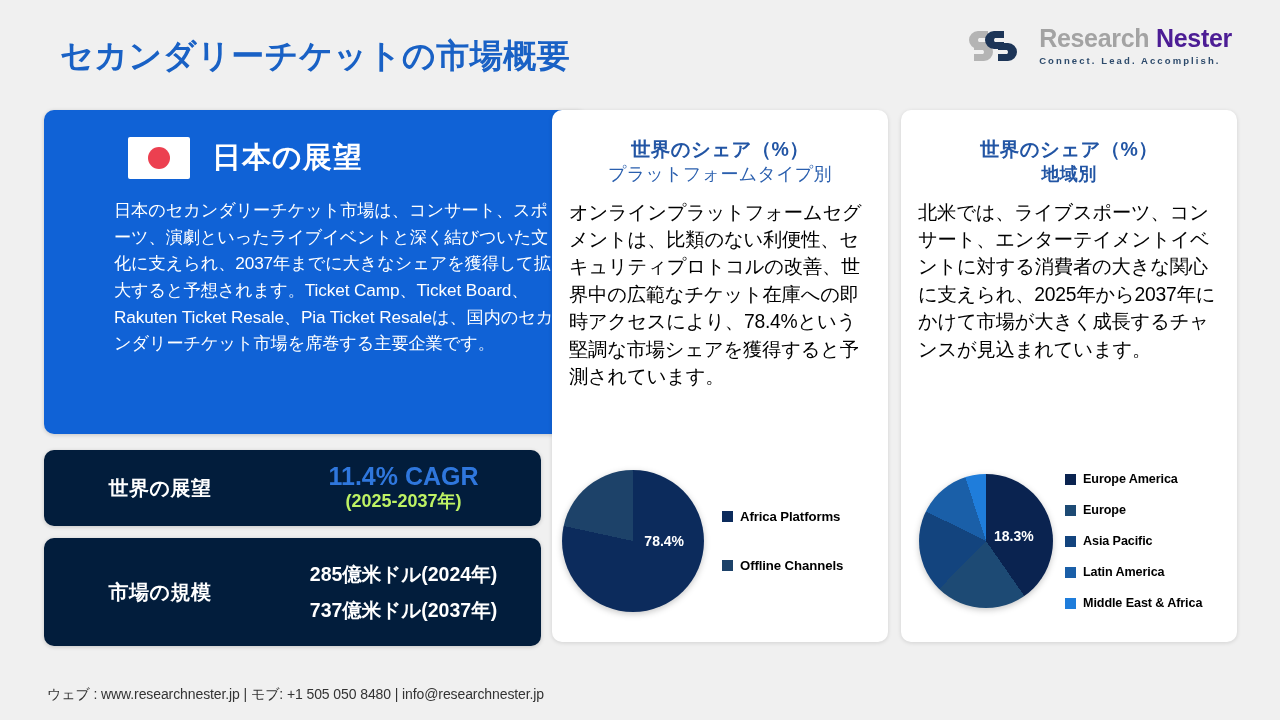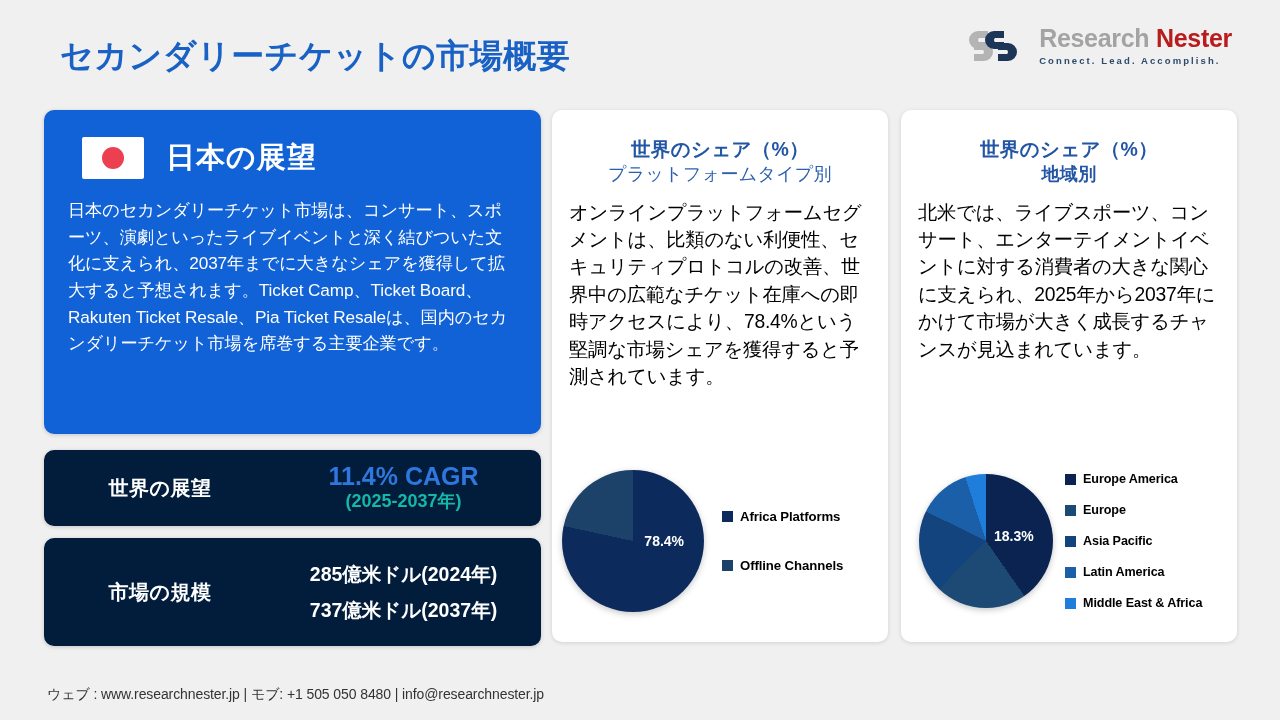--- a/index.html
+++ b/index.html
@@ -42,21 +42,21 @@
   }
   .logo-mark { width: 62px; height: 38px; flex: none; }
   .logo-text { display: flex; flex-direction: column; line-height: 1; }
   .logo-name {
     font-size: 25px;
     font-weight: bold;
     letter-spacing: -0.3px;
     white-space: nowrap;
   }
   .logo-name .lw-research { color: #a3a3a3; }
-  .logo-name .lw-nester { color: #b91c1c; }
+  .logo-name .lw-nester { color: #4c1d95; }
   .logo-tagline {
     font-size: 9.5px;
     font-weight: bold;
     color: #2d4a6b;
     letter-spacing: 2.1px;
     margin-top: 5px;
     white-space: nowrap;
   }
 
   
@@ -68,20 +68,21 @@
   }
 
   
   .japan-card {
     left: 44px; top: 110px;
     width: 497px; height: 324px;
     background: #1062d6;
     border-radius: 10px;
     box-shadow: 0 1px 4px rgba(0,0,0,0.18);
     position: absolute;
+    padding-left: 46px;
   }
   .japan-head {
     display: flex;
     align-items: center;
     gap: 22px;
     padding: 27px 0 0 38px;
   }
   .jp-flag {
     width: 62px; height: 42px;
     background: #ffffff;
@@ -136,21 +137,21 @@
     text-align: center;
     padding-right: 10px;
   }
   .cagr {
     color: #2f77dd;
     font-size: 25px;
     font-weight: bold;
     line-height: 1.08;
   }
   .cagr-years {
-    color: #14b8a6;
+    color: #bef264;
     font-size: 18px;
     font-weight: bold;
     line-height: 1.25;
   }
   .size-line {
     color: #ffffff;
     font-size: 19.5px;
     font-weight: bold;
     line-height: 1.85;
     white-space: nowrap;

